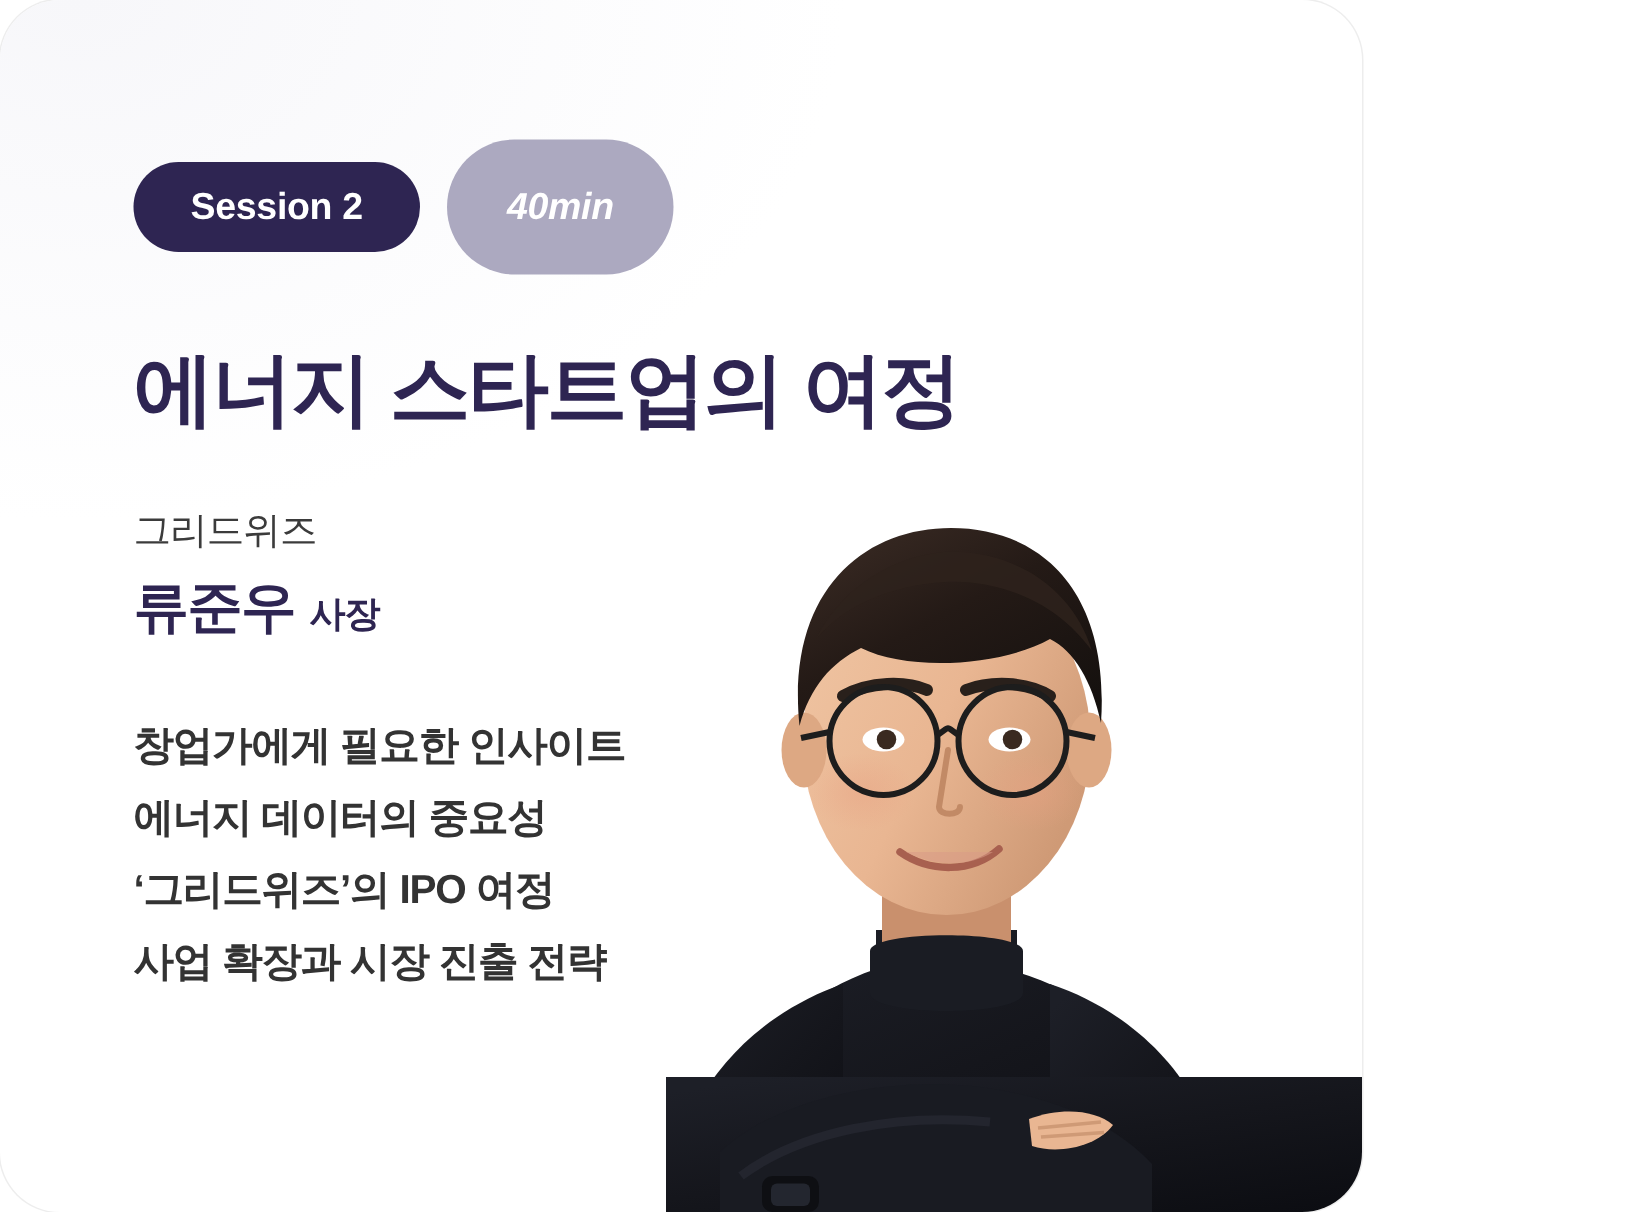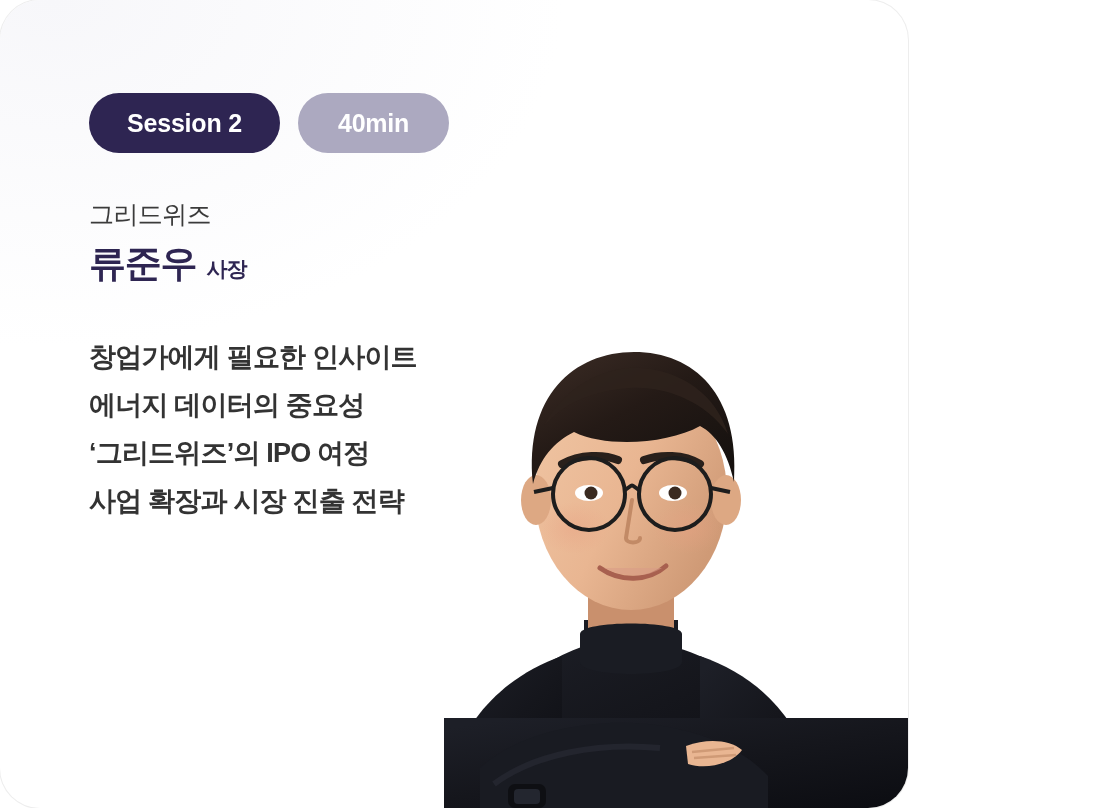--- a/index.html
+++ b/index.html
@@ -75,21 +75,22 @@
     font-weight: 700;
     letter-spacing: -0.2px;
     white-space: nowrap;
   }
   .badge--session {
     background: #2e2552;
     padding: 0 38px;
   }
   .badge--duration {
     background: #aca9c0;
-    padding: 0 40px;
+    padding: 15px 40px;
+    font-style: italic;
   }
 
   
   .title {
     margin: 0 0 46px 0;
     color: #2e2552;
     font-size: 54px;
     font-weight: 800;
     line-height: 1.23;
     letter-spacing: -1.6px;
@@ -114,21 +115,21 @@
     color: #2e2552;
   }
   .speaker__name {
     font-size: 37px;
     font-weight: 800;
     letter-spacing: -1.2px;
     line-height: 1.1;
     text-align: right;
   }
   .speaker__role {
-    font-size: 21px;
+    font-size: 24px;
     font-weight: 700;
     letter-spacing: -0.8px;
     line-height: 1.1;
   }
 
   
   .topics {
     list-style: none;
     margin: 0;
     padding: 0;
@@ -230,20 +231,21 @@
   </div>
 
   <div class="content">
 
     <div class="badges">
       <span class="badge badge--session">Session 2</span>
       <span class="badge badge--duration">40min</span>
     </div>
 
     <h1 class="title">
+      <span class="line">에너지 스타트업의 여정</span>
     </h1>
 
     <div class="speaker">
       <span class="speaker__org">그리드위즈</span>
       <div class="speaker__line">
         <span class="speaker__name">류준우</span>
         <span class="speaker__role">사장</span>
       </div>
     </div>
 

